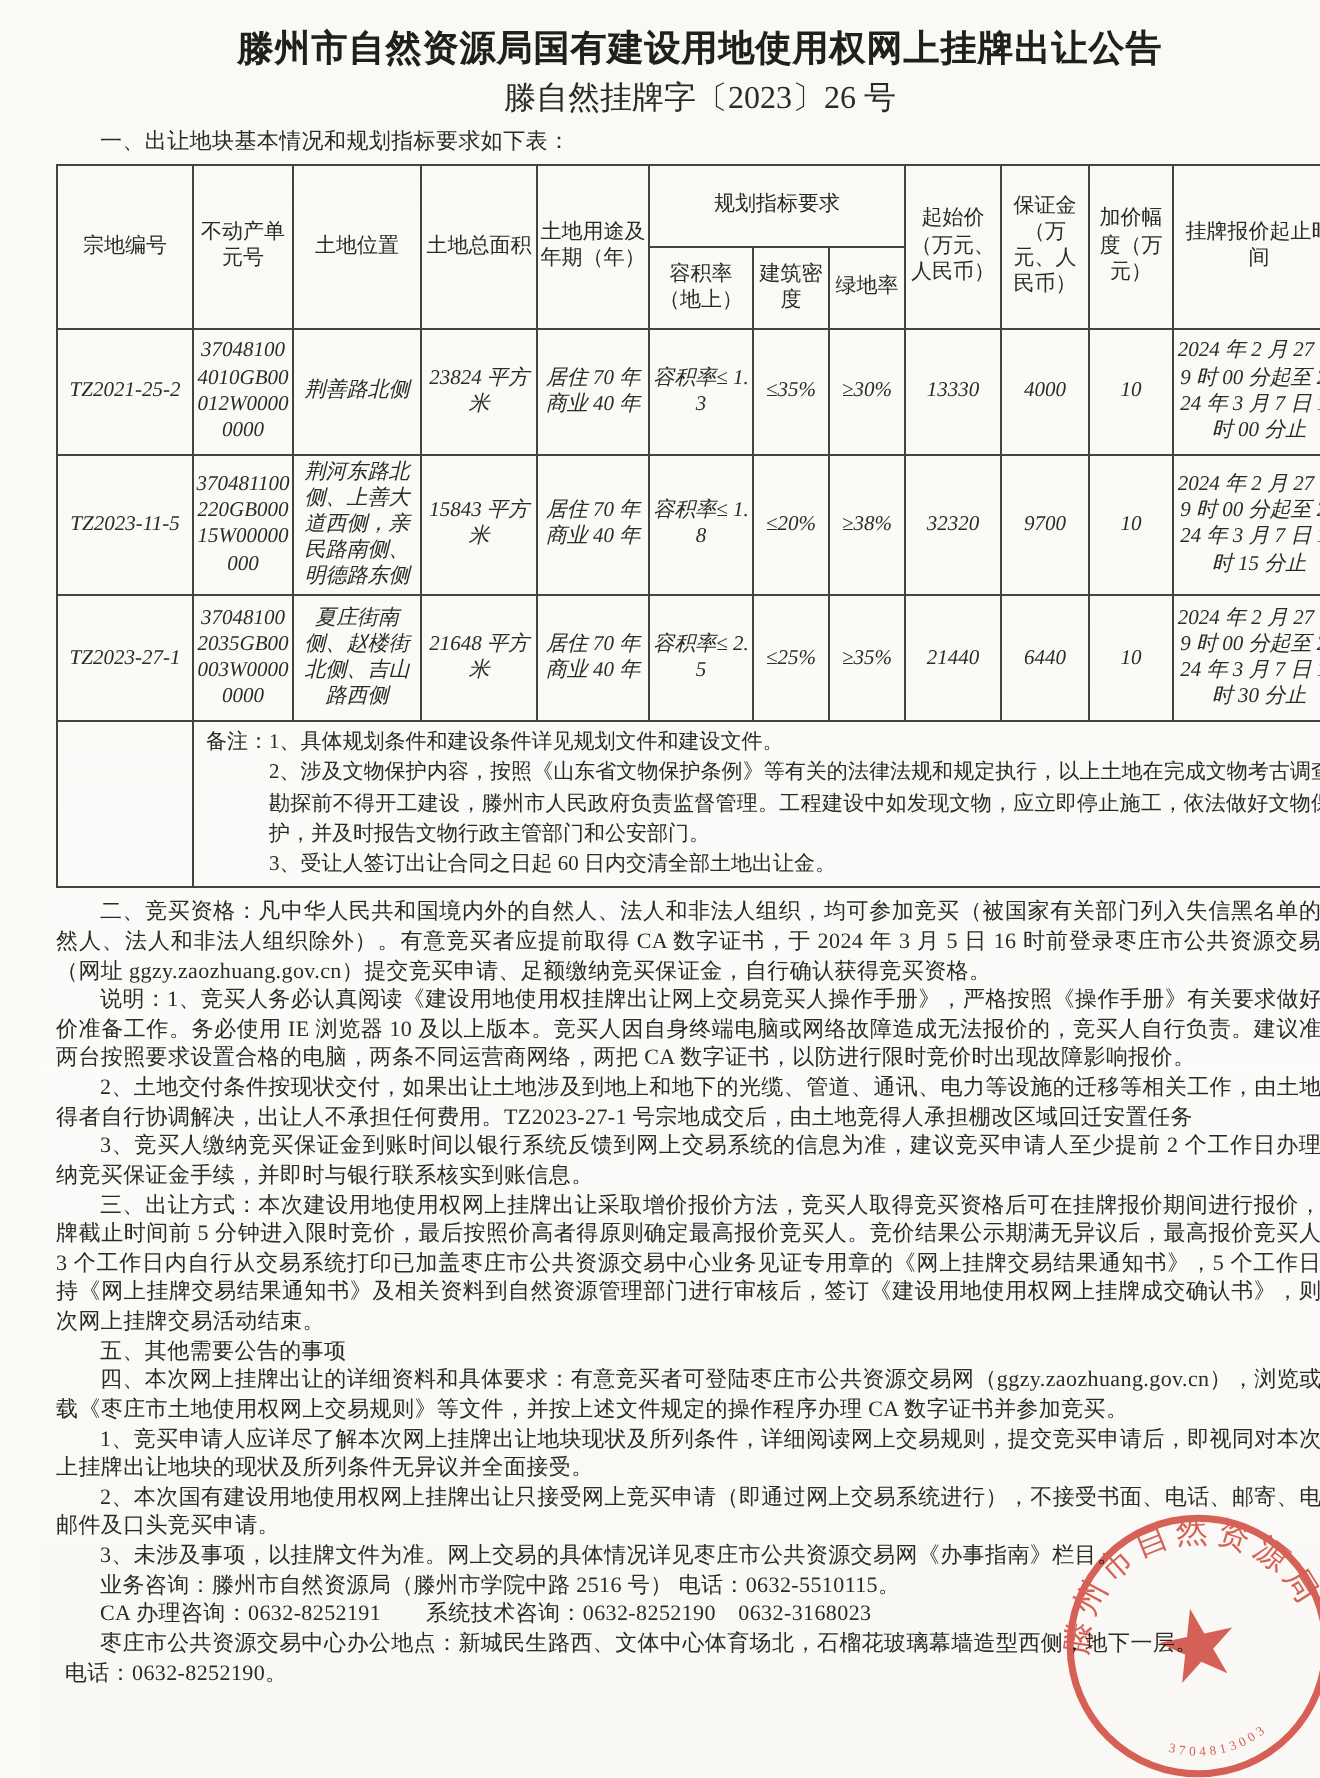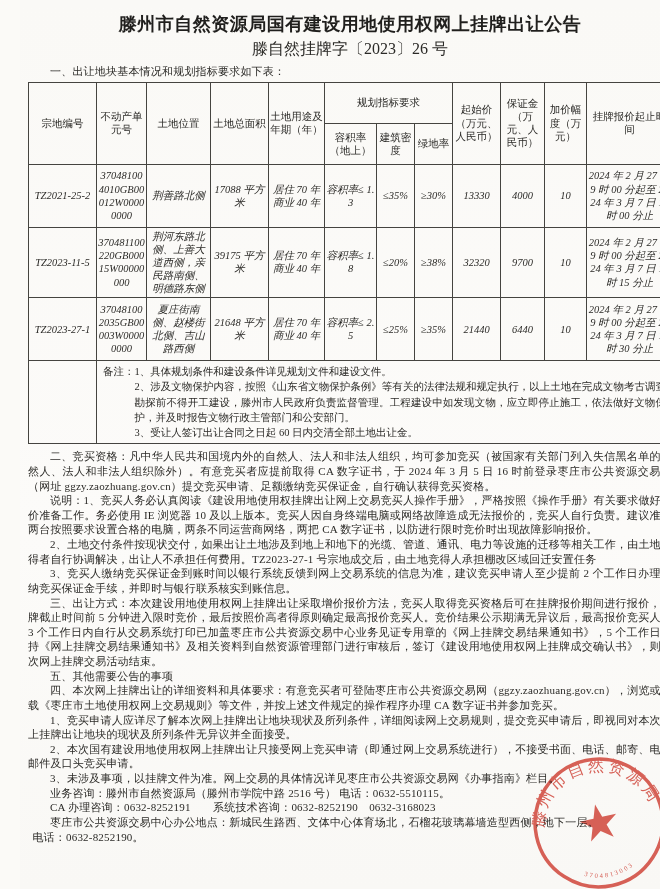--- a/index.html
+++ b/index.html
@@ -123,35 +123,35 @@
         <th>容积率（地上）</th>
         <th>建筑密度</th>
         <th>绿地率</th>
       </tr>
     </thead>
     <tbody>
       <tr class="row-parcel">
         <td>TZ2021-25-2</td>
         <td>370481004010GB00012W00000000</td>
         <td>荆善路北侧</td>
-        <td>17088 平方米</td>
+        <td>23824 平方米</td>
         <td>居住 70 年 商业 40 年</td>
         <td>容积率≤ 1.3</td>
         <td>≤35%</td>
         <td>≥30%</td>
         <td>13330</td>
         <td>4000</td>
         <td>10</td>
         <td>2024 年 2 月 27 日 9 时 00 分起至 2024 年 3 月 7 日 10 时 00 分止</td>
       </tr>
       <tr class="row-parcel">
         <td>TZ2023-11-5</td>
         <td>370481100220GB00015W00000000</td>
         <td>荆河东路北侧、上善大道西侧，亲民路南侧、明德路东侧</td>
-        <td>39175 平方米</td>
+        <td>15843 平方米</td>
         <td>居住 70 年 商业 40 年</td>
         <td>容积率≤ 1.8</td>
         <td>≤20%</td>
         <td>≥38%</td>
         <td>32320</td>
         <td>9700</td>
         <td>10</td>
         <td>2024 年 2 月 27 日 9 时 00 分起至 2024 年 3 月 7 日 10 时 15 分止</td>
       </tr>
       <tr class="row-parcel">

